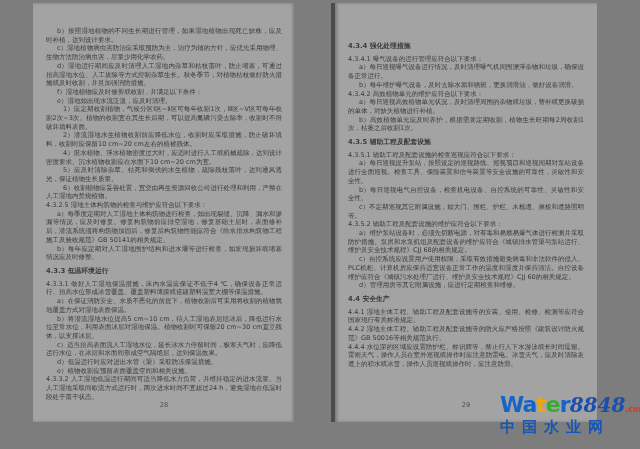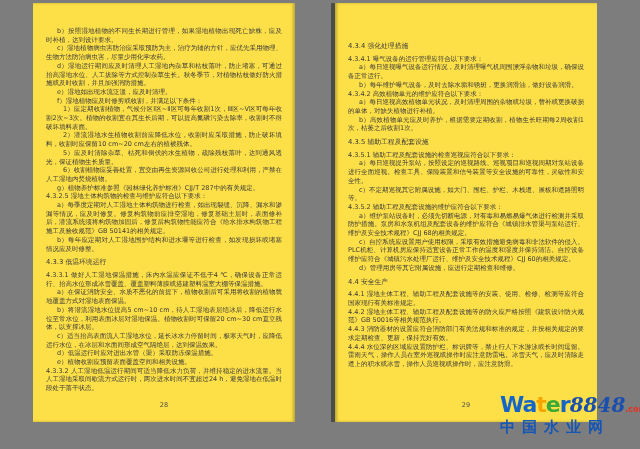--- a/index.html
+++ b/index.html
@@ -9,21 +9,21 @@
   .viewer {
     position: relative;
     width: 640px; height: 449px;
     background: #7d7d7d;
   }
 
   .page {
     position: absolute;
     top: 3px;
     width: 262px; height: 419px;
-    background: #fde047;
+    background: #a3a3a3;
     overflow: hidden;
   }
   .page-left  { left: 33px;  box-shadow: inset -2px 0 3px rgba(0,0,0,0.25); }
   .page-right { left: 335px; box-shadow: inset 2px 0 3px rgba(0,0,0,0.25); }
 
   .gutter {
     position: absolute;
     top: 3px; left: 331px;
     width: 4px; height: 419px;
     background: #4b4b4b;
@@ -34,21 +34,21 @@
     left: 13px; right: 13px; top: 24px;
     color: #3a3a3a;
     font-size: 6.5px;
     line-height: 8.7px;
     text-align: justify;
     word-break: break-all;
   }
   .page-right .page-body { top: 34px; }
 
   .blk { margin: 0; }
-  .blk.heading { font-weight: normal; font-size: 6.8px; margin: 5px 0 4px 0; }
+  .blk.heading { font-weight: bold; font-size: 6.8px; margin: 5px 0 4px 0; }
   .ind0 { text-indent: 0; }
   .ind1 { text-indent: 11px; }
   .ind2 { text-indent: 17px; }
 
   .page-number {
     position: absolute;
     bottom: 13px; left: 0; right: 0;
     text-align: center;
     font-size: 6.5px;
     color: #4a4a4a;
@@ -91,27 +91,27 @@
 </head>
 <body>
 
 <div class="viewer">
 
   <div class="page page-left">
     <div class="page-body">
         <div class="blk para ind1">b）按照湿地植物的不同生长期进行管理，如果湿地植物出现死亡缺株，应及时补植，达到设计要求。</div>
         <div class="blk para ind1">c）湿地植物病虫害防治应采取预防为主，治疗为辅的方针，应优先采用物理、生物方法防治病虫害，尽量少用化学农药。</div>
         <div class="blk para ind1">d）湿地运行期间应及时清理人工湿地内杂草和枯枝落叶，防止堵塞，可通过抬高湿地水位、人工拔除等方式控制杂草生长。秋冬季节，对植物枯枝做好防火措施或及时收割，并且加强消防措施。</div>
+        <div class="blk para ind1">f）湿地植物应及时修剪或收割，并满足以下条件：</div>
         <div class="blk para ind1">e）湿地如出现水流泛滥，应及时清理。</div>
-        <div class="blk para ind1">f）湿地植物应及时修剪或收割，并满足以下条件：</div>
         <div class="blk para ind2">1）应定期收割植物，气候分区Ⅰ区~Ⅱ区可每年收割1次，Ⅲ区~Ⅴ区可每年收割2次~3次。植物的收割宜在其生长后期，可以提高氮磷污染去除率，收割时不得破坏填料表面。</div>
         <div class="blk para ind2">2）潜流湿地水生植物收割前应降低水位，收割时应采取措施，防止破坏填料，收割时应保留10 cm~20 cm左右的植被残体。</div>
+        <div class="blk para ind2">4）挺水植物、浮水植物密度过大时，应适时进行人工或机械疏除，达到设计密度要求。沉水植物收割应在水面下10 cm~20 cm为宜。</div>
         <div class="blk para ind2">5）应及时清除杂草、枯死和倒伏的水生植物，疏除残枝落叶，达到通风透光，保证植物生长质量。</div>
         <div class="blk para ind2">6）收割植物应妥善处置，宜交由再生资源回收公司进行处理和利用，严禁在人工湿地内焚烧植物。</div>
-        <div class="blk para ind1">g）植物养护标准参照《园林绿化养护标准》CJJ/T 287中的有关规定。</div>
         <div class="blk para ind0">4.3.2.5 湿地土体构筑物的检查与维护应符合以下要求：</div>
         <div class="blk para ind1">a）每季度定期对人工湿地土体构筑物进行检查，如出现裂缝、沉降、漏水和渗漏等情况，应及时修复。修复构筑物前应排空湿地，修复基础土层时，表面修补后，潜流系统须将构筑物加固后，修复后构筑物性能应符合《给水排水构筑物工程施工及验收规范》GB 50141的相关规定。</div>
         <div class="blk para ind1">b）每年应定期对人工湿地围护结构和进水堰等进行检查，如发现损坏或堵塞情况应及时修整。</div>
         <div class="blk heading ind0">4.3.3 低温环境运行</div>
         <div class="blk para ind0">4.3.3.1 做好人工湿地保温措施，床内水温应保证不低于4 ℃，确保设备正常运行、抬高水位形成冰雪覆盖、覆盖塑料薄膜或搭建塑料温室大棚等保温措施。</div>
         <div class="blk para ind1">a）在保证消防安全、水质不恶化的前提下，植物收割后可采用将收割的植物就地覆盖方式对湿地表面保温。</div>
         <div class="blk para ind1">b）将潜流湿地水位提高5 cm~10 cm，待人工湿地表层结冰后，降低运行水位至常水位，利用表面冰层对湿地保温。植物收割时可保留20 cm~30 cm直立残体，以支撑冰层。</div>
         <div class="blk para ind1">c）适当抬高表面流人工湿地水位，延长冰水力停留时间，极寒天气时，应降低运行水位，在冰层和水面间形成空气隔绝层，达到保温效果。</div>
         <div class="blk para ind1">d）低温运行时应对进出水管（渠）采取防冻保温措施。</div>
         <div class="blk para ind1">e）植物收割应预留表面覆盖空间和相关设施。</div>
@@ -127,29 +127,29 @@
         <div class="blk heading ind0">4.3.4 强化处理措施</div>
         <div class="blk para ind0">4.3.4.1 曝气设备的运行管理应符合以下要求：</div>
         <div class="blk para ind1">a）每日巡视曝气设备运行情况，及时清理曝气机周围漂浮杂物和垃圾，确保设备正常运行。</div>
         <div class="blk para ind1">b）每年维护曝气设备，及时去除水垢和锈斑，更换润滑油，做好设备润滑。</div>
         <div class="blk para ind0">4.3.4.2 高效植物单元的维护应符合以下要求：</div>
         <div class="blk para ind1">a）每日巡视高效植物单元状况，及时清理周围的杂物或垃圾，替补或更换破损的单体，对缺失植物进行补植。</div>
         <div class="blk para ind1">b）高效植物单元应及时养护，根据需要定期收割，植物生长旺期每2周收割1次，枯萎之后收割1次。</div>
         <div class="blk heading ind0">4.3.5 辅助工程及配套设施</div>
         <div class="blk para ind0">4.3.5.1 辅助工程及配套设施的检查巡视应符合以下要求：</div>
         <div class="blk para ind1">a）每日巡视提升泵站，按照设定的巡视路线、巡视项目和巡视周期对泵站设备进行全面巡视。检查工具、保险装置和信号装置等安全设施的可靠性，灵敏性和安全性。</div>
+        <div class="blk para ind1">b）每日巡视电气自控设备，检查机电设备、自控系统的可靠性、灵敏性和安全性。</div>
         <div class="blk para ind1">c）不定期巡视其它附属设施，如大门、围栏、护栏、木栈道、展板和道路照明等。</div>
         <div class="blk para ind0">4.3.5.2 辅助工程及配套设施的维护应符合以下要求：</div>
         <div class="blk para ind1">a）维护泵站设备时，必须先切断电源，对有毒和易燃易爆气体进行检测并采取防护措施。泵房和水泵机组及配套设备的维护应符合《城镇排水管渠与泵站运行、维护及安全技术规程》CJJ 68的相关规定。</div>
         <div class="blk para ind1">c）自控系统应设置用户使用权限，采取有效措施避免病毒和非法软件的侵入。PLC机柜、计算机房应保持适宜设备正常工作的温度和湿度并保持清洁。自控设备维护应符合《城镇污水处理厂运行、维护及安全技术规程》CJJ 60的相关规定。</div>
         <div class="blk para ind1">d）管理用房等其它附属设施，应进行定期检查和维修。</div>
         <div class="blk heading ind0">4.4 安全生产</div>
         <div class="blk para ind0">4.4.1 湿地主体工程、辅助工程及配套设施等的安装、使用、检修、检测等应符合国家现行有关标准规定。</div>
         <div class="blk para ind0">4.4.2 湿地主体工程、辅助工程及配套设施等的防火应严格按照《建筑设计防火规范》GB 50016等相关规范执行。</div>
-        <div class="blk para ind0">4.4.3 消防器材的设置应符合消防部门有关法规和标准的规定，并按相关规定的要求定期检查、更新，保持完好有效。</div>
         <div class="blk para ind0">4.4.4 水位深的区域应设置防护栏、标识牌等，禁止行人下水游泳或长时间逗留。雷雨天气，操作人员在室外巡视或操作时应注意防雷电。冰雪天气，应及时清除走道上的积水或冰雪，操作人员巡视或操作时，应注意防滑。</div>
       </div>
     <div class="page-number">29</div>
   </div>
 
   <div class="watermark">
     <div class="wm-word"><span style="color: rgb(21, 101, 200); text-align: center;">Wa</span><span style="color: rgb(245, 164, 0);">t</span><span style="color: rgb(58, 169, 53);">e</span><span style="color: rgb(21, 101, 200);">r</span><span class="wm-italic" style="color: rgb(26, 79, 174);">8848</span><span class="wm-small" style="color: rgb(229, 50, 34);">.com</span></div>
     <div class="wm-subtitle" style="color: rgb(22, 86, 180);">中国水业网</div>
   </div>
 

